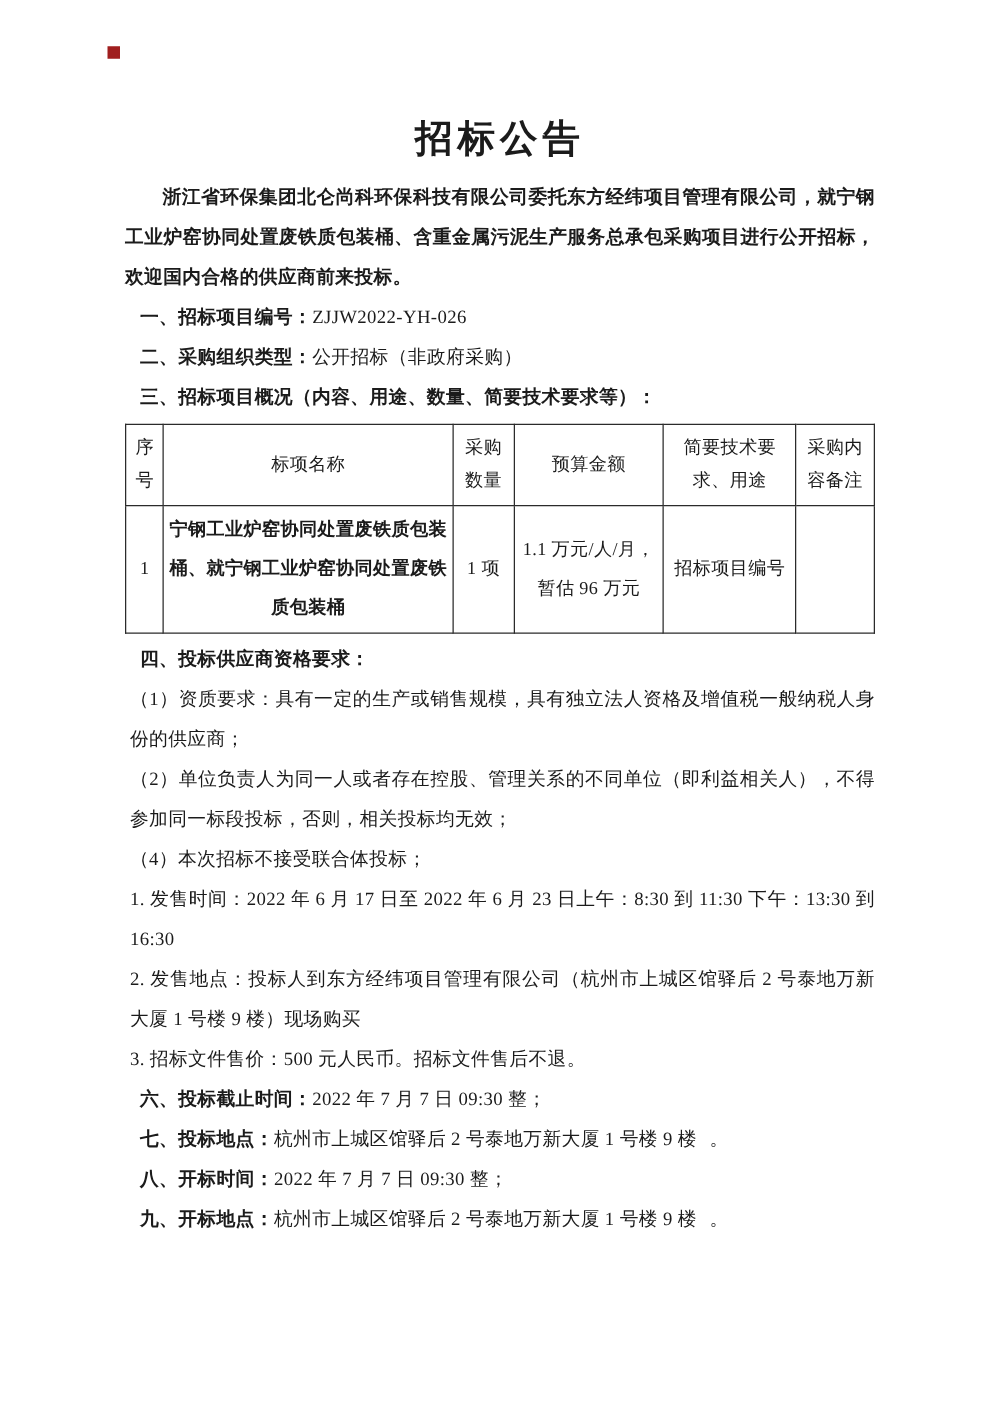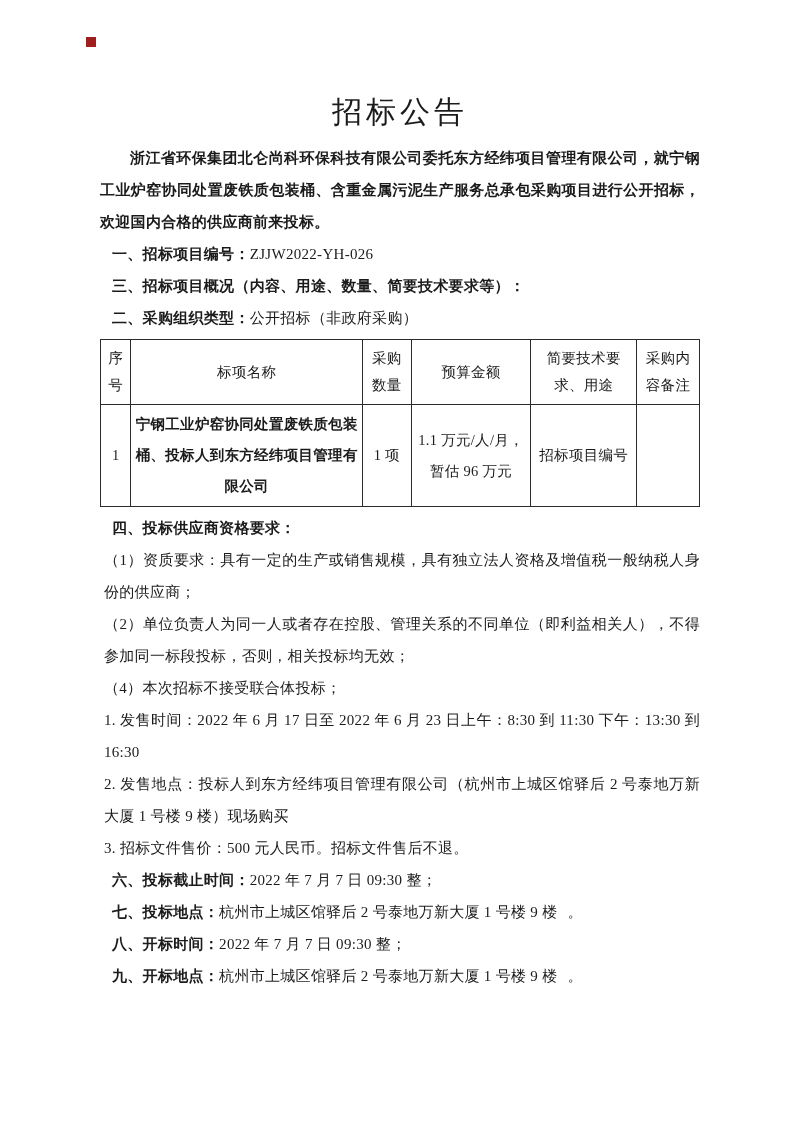--- a/index.html
+++ b/index.html
@@ -26,21 +26,21 @@
     top: 37px;
     width: 10px;
     height: 10px;
     background: #a01e1e;
   }
   .title {
     margin: 0 0 10px 0;
     text-align: center;
     font-size: 30px;
     line-height: 40px;
-    font-weight: 400;
+    font-weight: 700;
     letter-spacing: 4px;
     font-family: "Liberation Sans", "DejaVu Sans", sans-serif;
   }
   p {
     margin: 0;
     font-size: 15px;
     line-height: 32px;
     text-align: justify;
     letter-spacing: 0.3px;
   }
@@ -104,23 +104,23 @@
 <div class="page">
 
   <div class="red-mark"></div>
 
   <h1 class="title">招标公告</h1>
 
   <p class="intro">浙江省环保集团北仑尚科环保科技有限公司委托东方经纬项目管理有限公司，就宁钢工业炉窑协同处置废铁质包装桶、含重金属污泥生产服务总承包采购项目进行公开招标，欢迎国内合格的供应商前来投标。</p>
 
   <p class="sec"><span class="b">一、招标项目编号：</span><span>ZJJW2022-YH-026</span></p>
 
+  <p class="sec"><span class="b">二、采购组织类型：</span><span>公开招标（非政府采购）</span></p>
+
   <p class="sec"><span class="b">三、招标项目概况（内容、用途、数量、简要技术要求等）：</span></p>
-
-  <p class="sec"><span class="b">二、采购组织类型：</span><span>公开招标（非政府采购）</span></p>
 
   <table>
     <colgroup>
       <col class="col-no">
         <col class="col-name">
         <col class="col-qty">
       <col class="col-budget">
         <col class="col-tech">
         <col class="col-note">
     </colgroup>
@@ -130,21 +130,21 @@
         <th>标项名称</th>
         <th>采购数量</th>
         <th>预算金额</th>
         <th>简要技术要求、用途</th>
         <th>采购内容备注</th>
       </tr>
     </thead>
     <tbody>
       <tr>
         <td>1</td>
-        <td class="cell-name">宁钢工业炉窑协同处置废铁质包装桶、投标人到东方经纬项目管理有限公司</td>
+        <td class="cell-name">宁钢工业炉窑协同处置废铁质包装桶、就宁钢工业炉窑协同处置废铁质包装桶</td>
         <td>1 项</td>
         <td>1.1 万元/人/月，暂估 96 万元</td>
         <td>招标项目编号</td>
         <td></td>
       </tr>
     </tbody>
   </table>
 
   <p class="sec"><span class="b">四、投标供应商资格要求：</span></p>
   <p class="item">（1）资质要求：具有一定的生产或销售规模，具有独立法人资格及增值税一般纳税人身份的供应商；</p>

